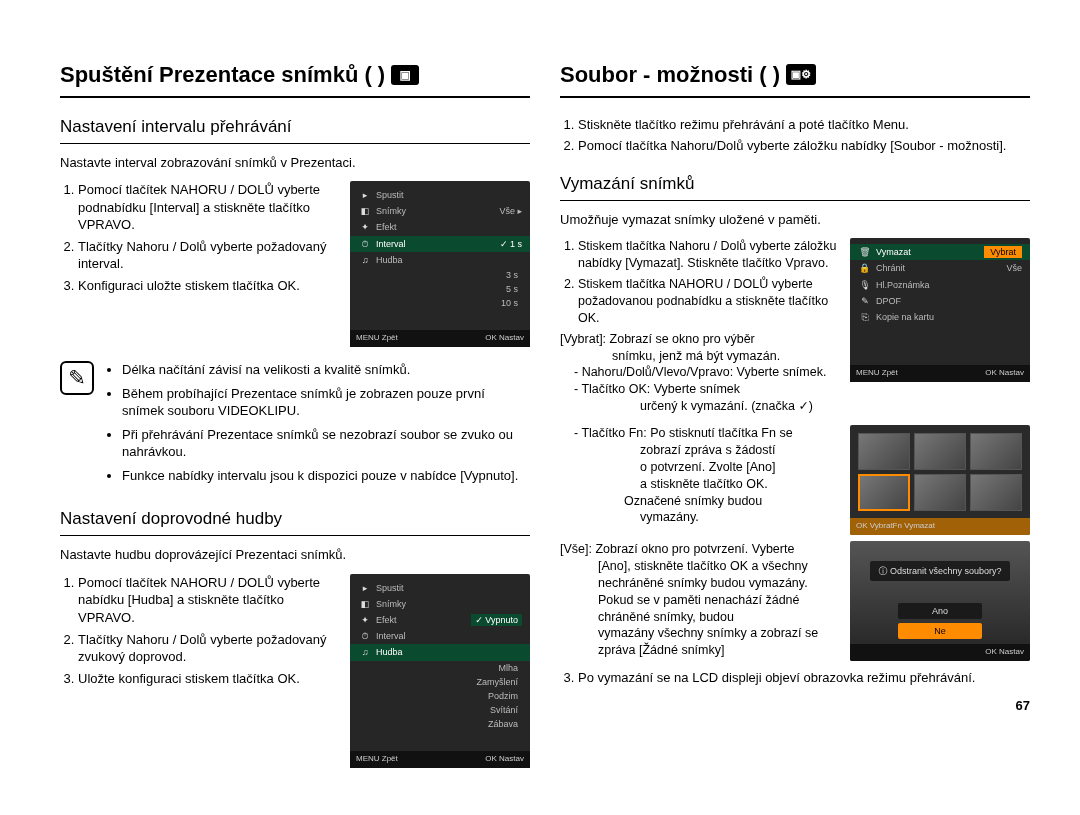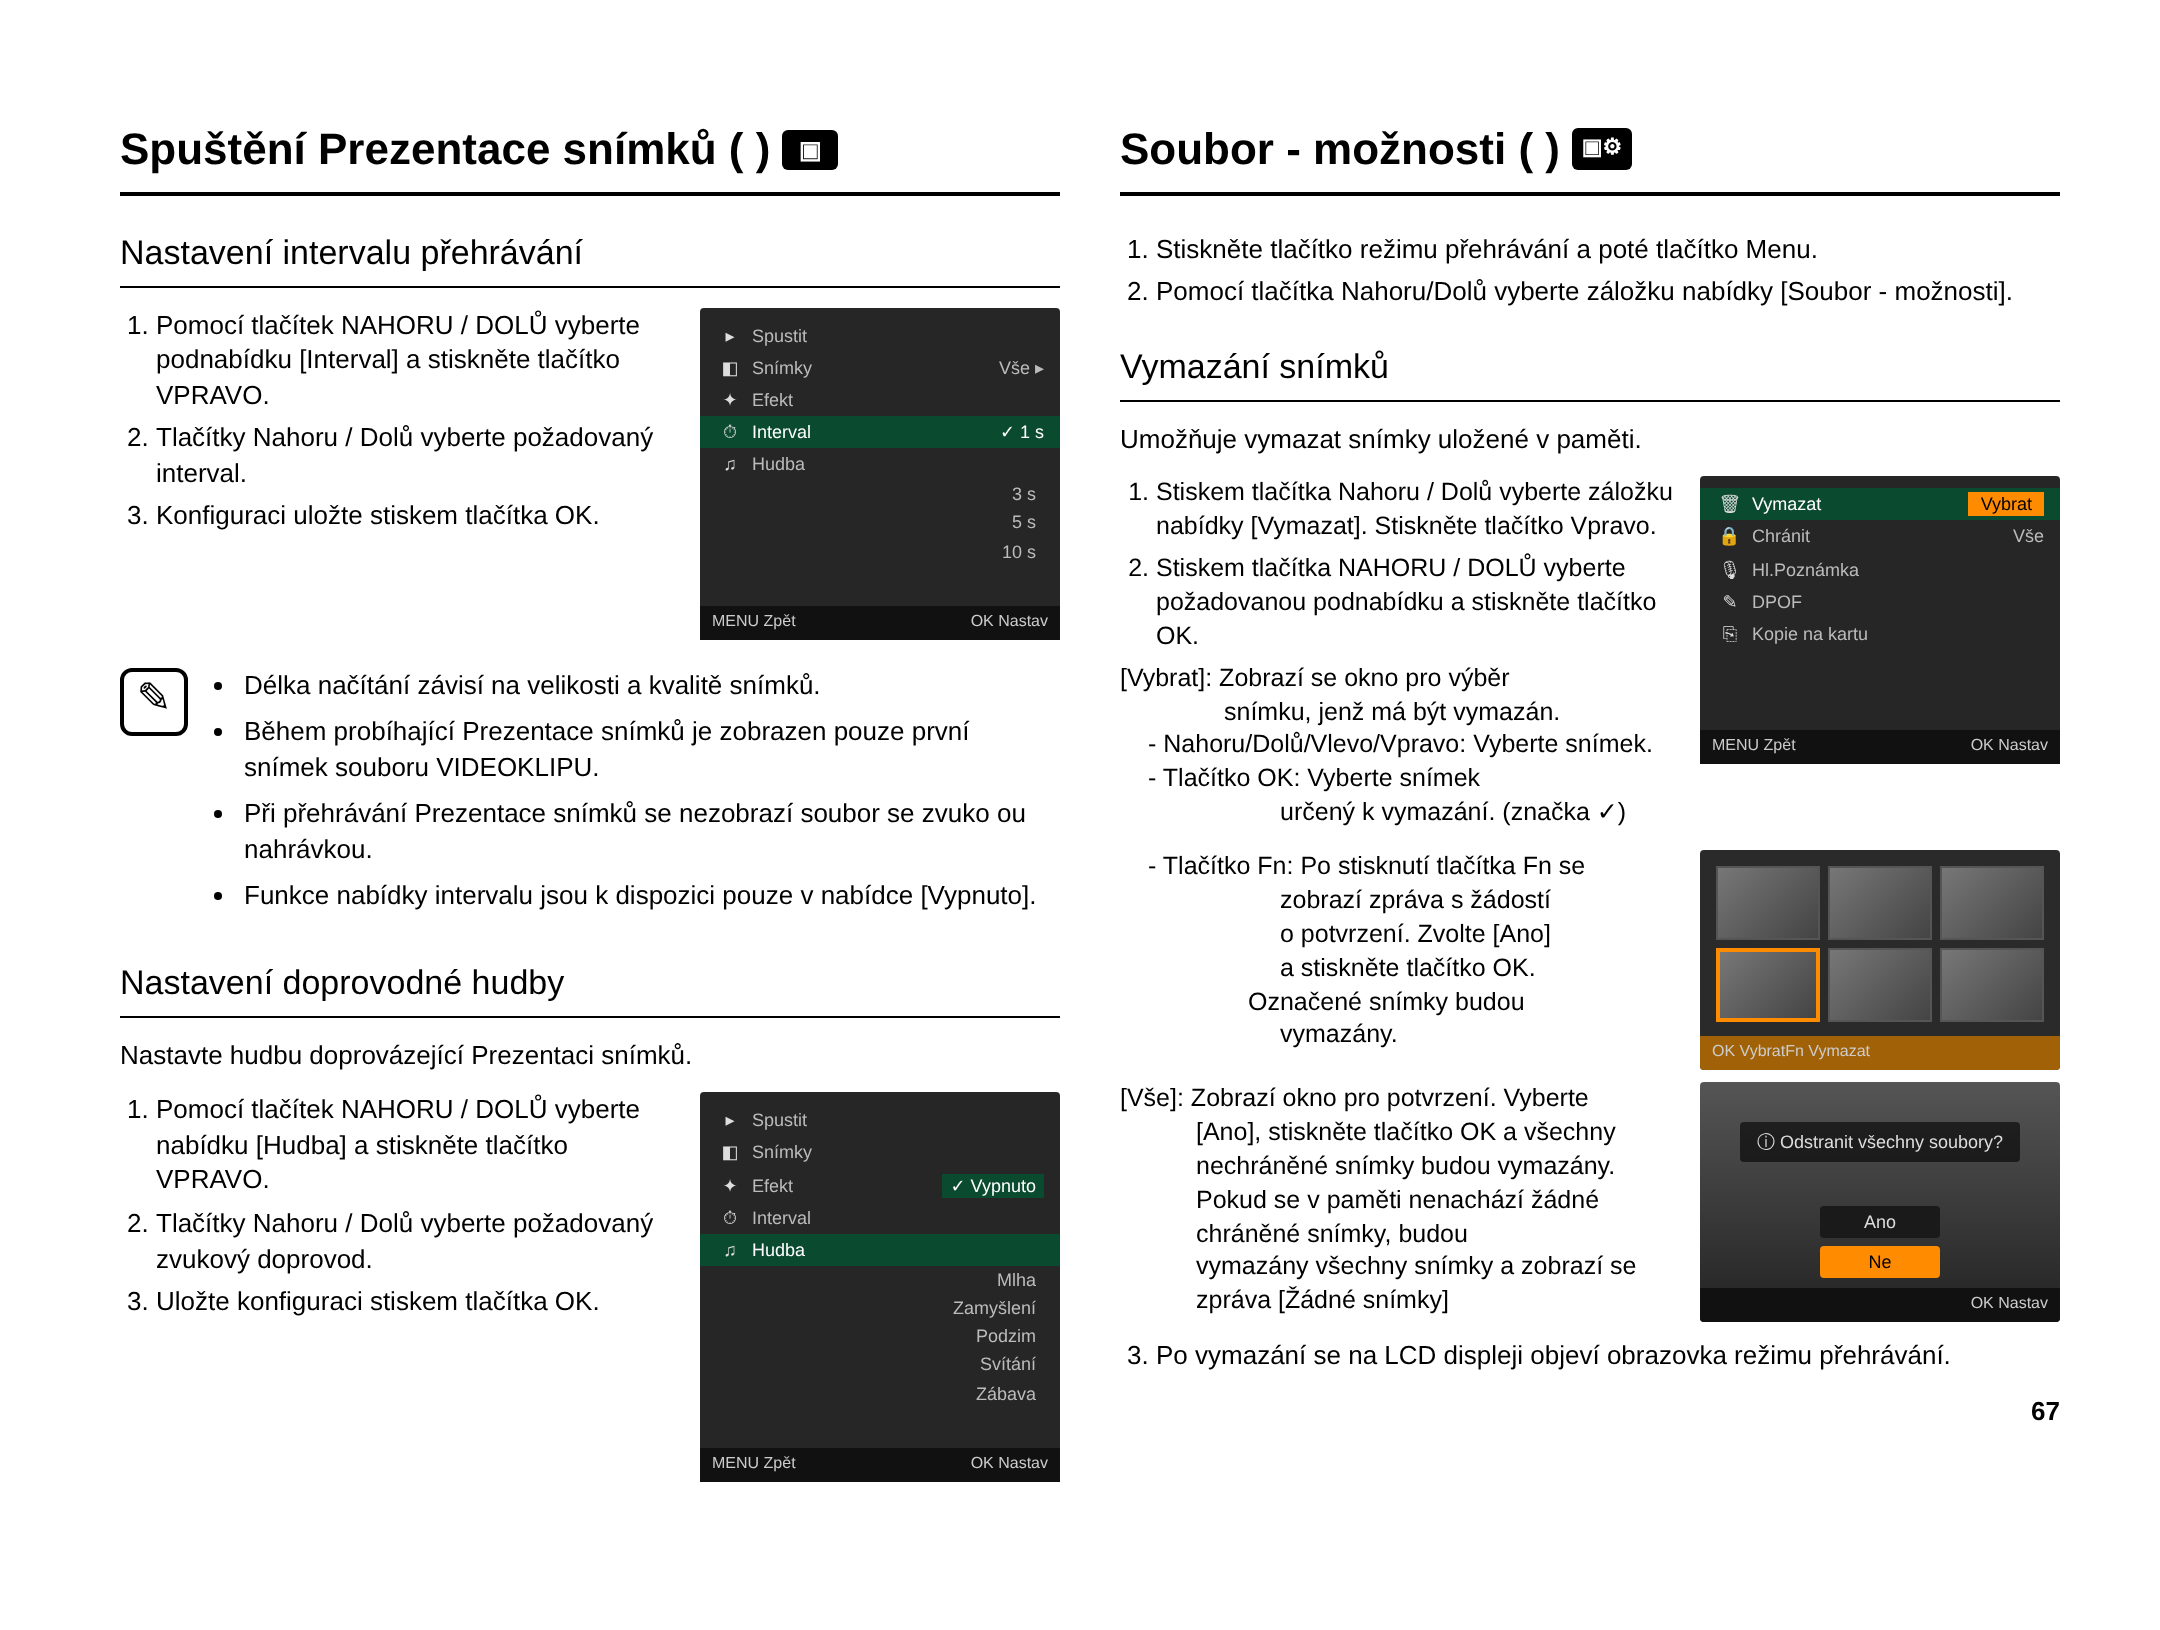--- a/index.html
+++ b/index.html
@@ -154,21 +154,21 @@
     display:flex; flex-direction:column; align-items:center; justify-content:center;
     color:#ddd; font-size:9px;
   }
   .lcd-dialog .q {
     background: rgba(0,0,0,0.6);
     padding: 4px 8px;
     border-radius: 2px;
     margin-bottom: 20px;
   }
   .lcd-dialog .btn {
-    width: 60px; text-align:center; padding:2px 0; margin:2px 0;
+    width: 84px; text-align:center; padding:2px 0; margin:2px 0;
     background:#1a1a1a; border-radius:2px;
   }
   .lcd-dialog .btn.sel { background:#ff8c00; color:#000; }
   .lcd-dialog .bar2 {
     position:absolute; bottom:0; left:0; right:0;
     background:#111; color:#ccc;
     display:flex; justify-content:flex-end;
     font-size:8px; padding:3px 6px;
   }
 
@@ -213,20 +213,21 @@
 
 <div class="page">
 
   <div class="col">
     <h1>
       <span>Spuštění Prezentace snímků (       )</span>
       <span class="hicon">▣</span>
     </h1>
 
     <h2>Nastavení intervalu přehrávání</h2>
+    <p class="intro">Nastavte interval zobrazování snímků v Prezentaci.</p>
 
     <div class="steps-row">
       <div class="steps-text">
         <ol>
           <li>Pomocí tlačítek NAHORU / DOLŮ vyberte podnabídku [Interval] a stiskněte tlačítko VPRAVO.</li>
           <li>Tlačítky Nahoru / Dolů vyberte požadovaný interval.</li>
           <li>Konfiguraci uložte stiskem tlačítka OK.</li>
         </ol>
       </div>
       <div class="lcd">

